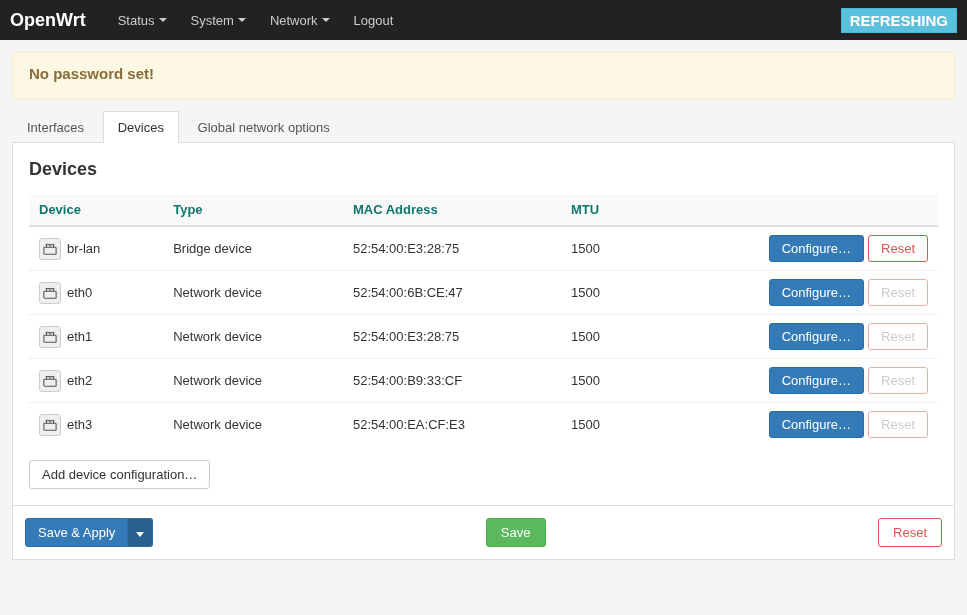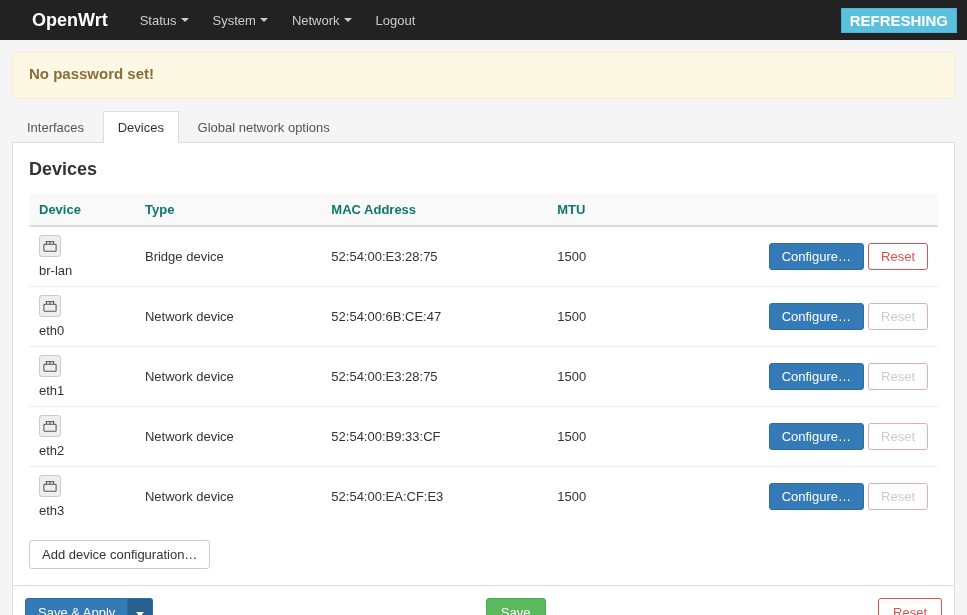--- a/index.html
+++ b/index.html
@@ -12,21 +12,20 @@
       align-items: center;
       padding: 0 10px;
       height: 40px;
     }
     .navbar-brand {
       color: #fff;
       font-size: 18px;
       font-weight: bold;
       margin-right: 20px;
       text-decoration: none;
-      margin-left: 22px;
     }
     .nav-item {
       position: relative;
       display: inline-flex;
       align-items: center;
       color: #ccc;
       padding: 0 12px;
       height: 44px;
       cursor: pointer;
       font-size: 13px;
@@ -126,23 +125,22 @@
     td {
       padding: 8px 10px;
       border-bottom: 1px solid #eee;
       vertical-align: middle;
     }
     tr:last-child td { border-bottom: none; }
 
     
     .device-cell {
       display: flex;
-      align-items: flex-start;
+      align-items: center;
       gap: 6px;
-      flex-direction: column;
     }
     .device-icon {
       width: 22px;
       height: 22px;
       background: #eee;
       border: 1px solid #ccc;
       border-radius: 3px;
       display: flex;
       align-items: center;
       justify-content: center;

